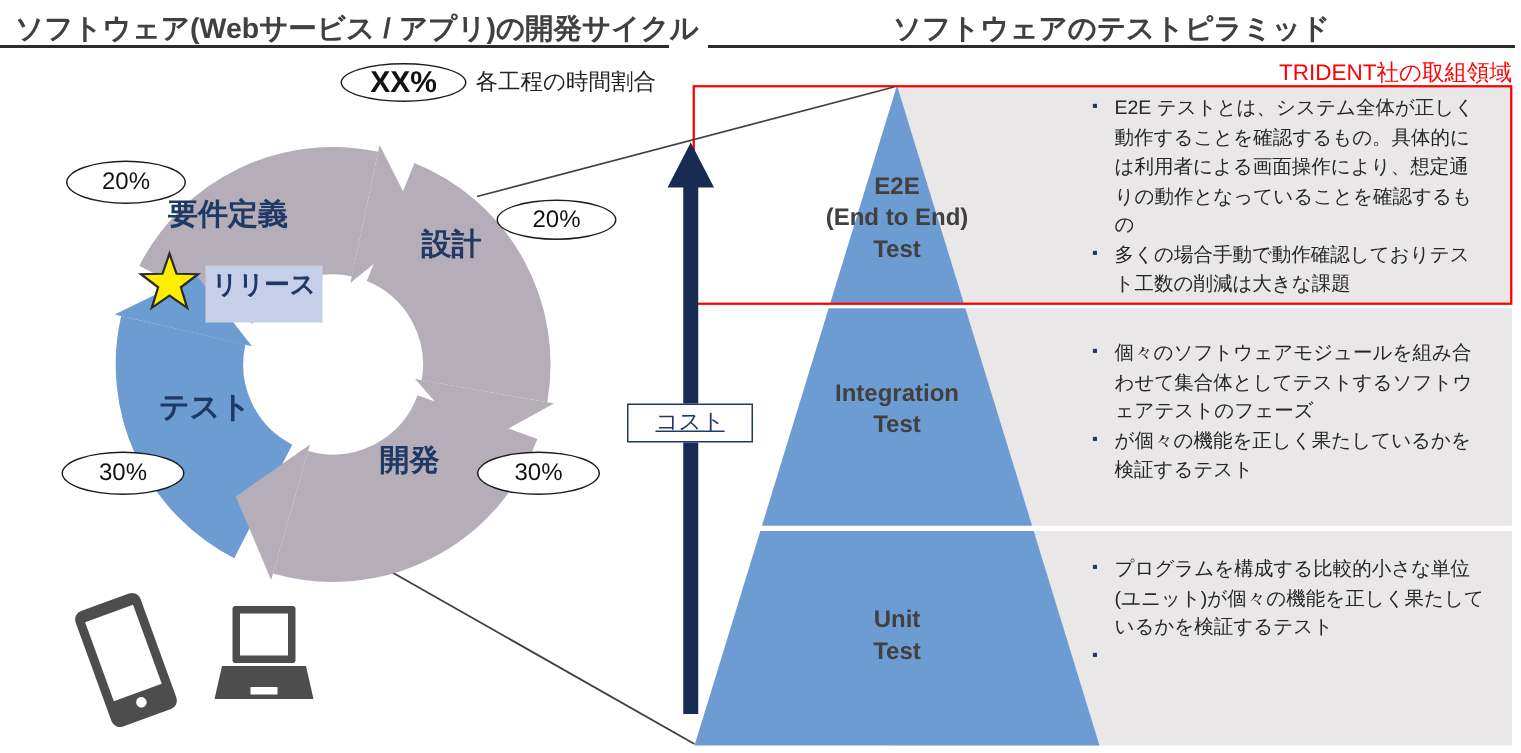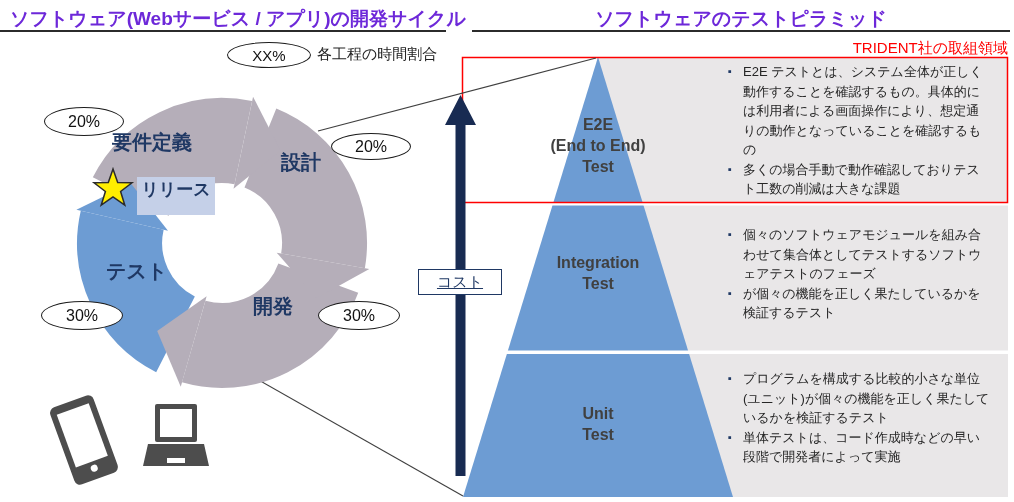--- a/index.html
+++ b/index.html
@@ -3,28 +3,28 @@
 <meta charset="utf-8">
 <style>
   html,body{margin:0;padding:0;background:#fff;}
   #canvas{
     position:relative;width:1014px;height:502px;background:#fff;overflow:hidden;
     font-family:"Liberation Sans","DejaVu Sans",sans-serif;
   }
   .abs{position:absolute;}
   #shapes{position:absolute;left:0;top:0;z-index:1;}
   .txt{z-index:2;}
-  .title{font-size:19px;font-weight:bold;color:#6d28d9;white-space:nowrap;}
+  .title{font-size:19px;font-weight:bold;color:#404040;white-space:nowrap;}
   .rule{border-top:2px solid #2b2b2b;height:0;z-index:2;}
   .ellipse{
     border:1.4px solid #1c1c1c;border-radius:50%;background:#fff;
     display:flex;align-items:center;justify-content:center;
     font-size:16px;color:#111;z-index:2;
   }
-  .legend-ellipse{font-size:15px;font-weight:400;}
+  .legend-ellipse{font-size:20px;font-weight:700;}
   .legend-label{font-size:15px;color:#222;white-space:nowrap;}
   .phase{font-size:20px;font-weight:bold;color:#1f3864;white-space:nowrap;z-index:2;}
   .release{
     background:#c5d0e8;color:#1f3864;font-size:17px;font-weight:bold;
     width:78px;height:38px;line-height:26px;text-align:center;z-index:2;white-space:nowrap;
   }
   .scope{font-size:15px;color:#ff0000;text-align:right;white-space:nowrap;z-index:2;}
   .cost{
     width:82px;height:24px;line-height:24px;text-align:center;background:#fff;
     border:1.3px solid #1f3864;color:#1f3864;font-size:15px;z-index:2;
@@ -149,17 +149,16 @@
     </li>
   </ul>
 
   <ul class="abs blist" style="left:728px;top:369px;">
     <li>
       <span class="bmark">▪</span>
       <span>プログラムを構成する比較的小さな単位(ユニット)が個々の機能を正しく果たしているかを検証するテスト</span>
     </li>
     <li>
       <span class="bmark">▪</span>
-      <span>単体テストは、コード作成時などの早い段階で開発者によって実施</span>
     </li>
   </ul>
 
 </div>
 
 </body></html>

